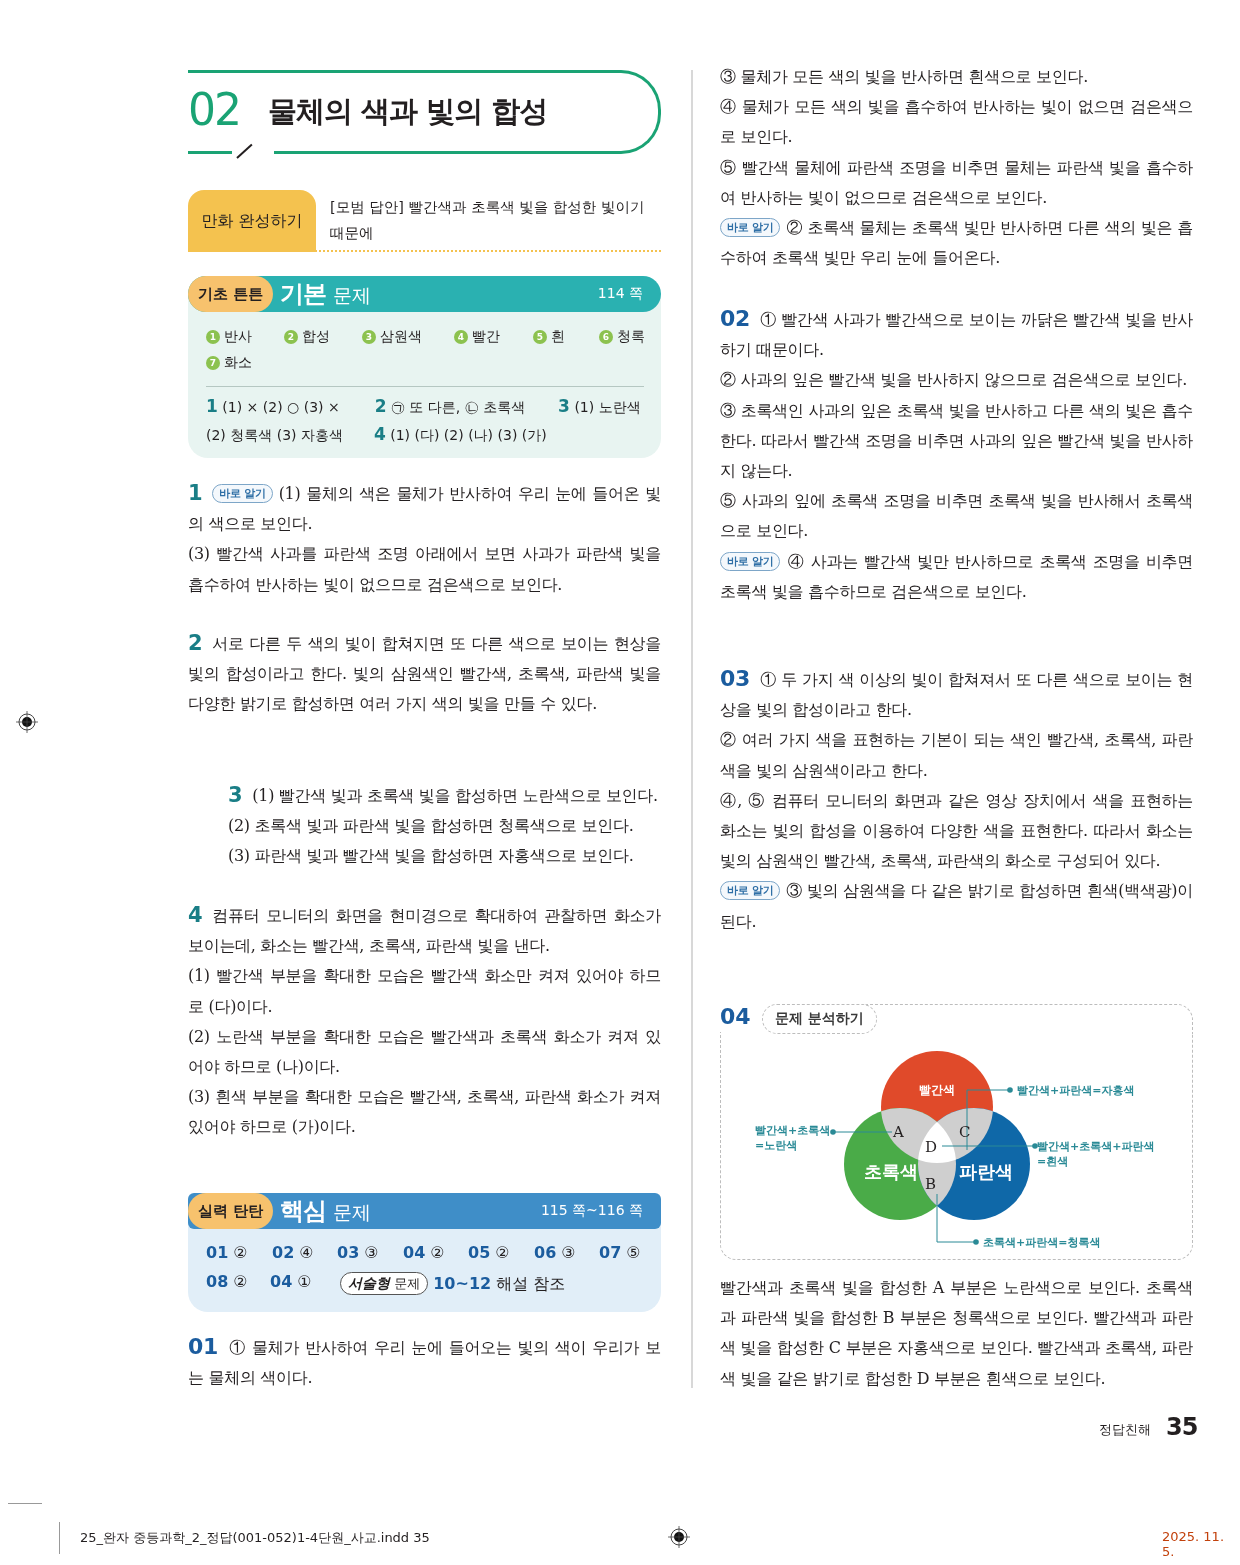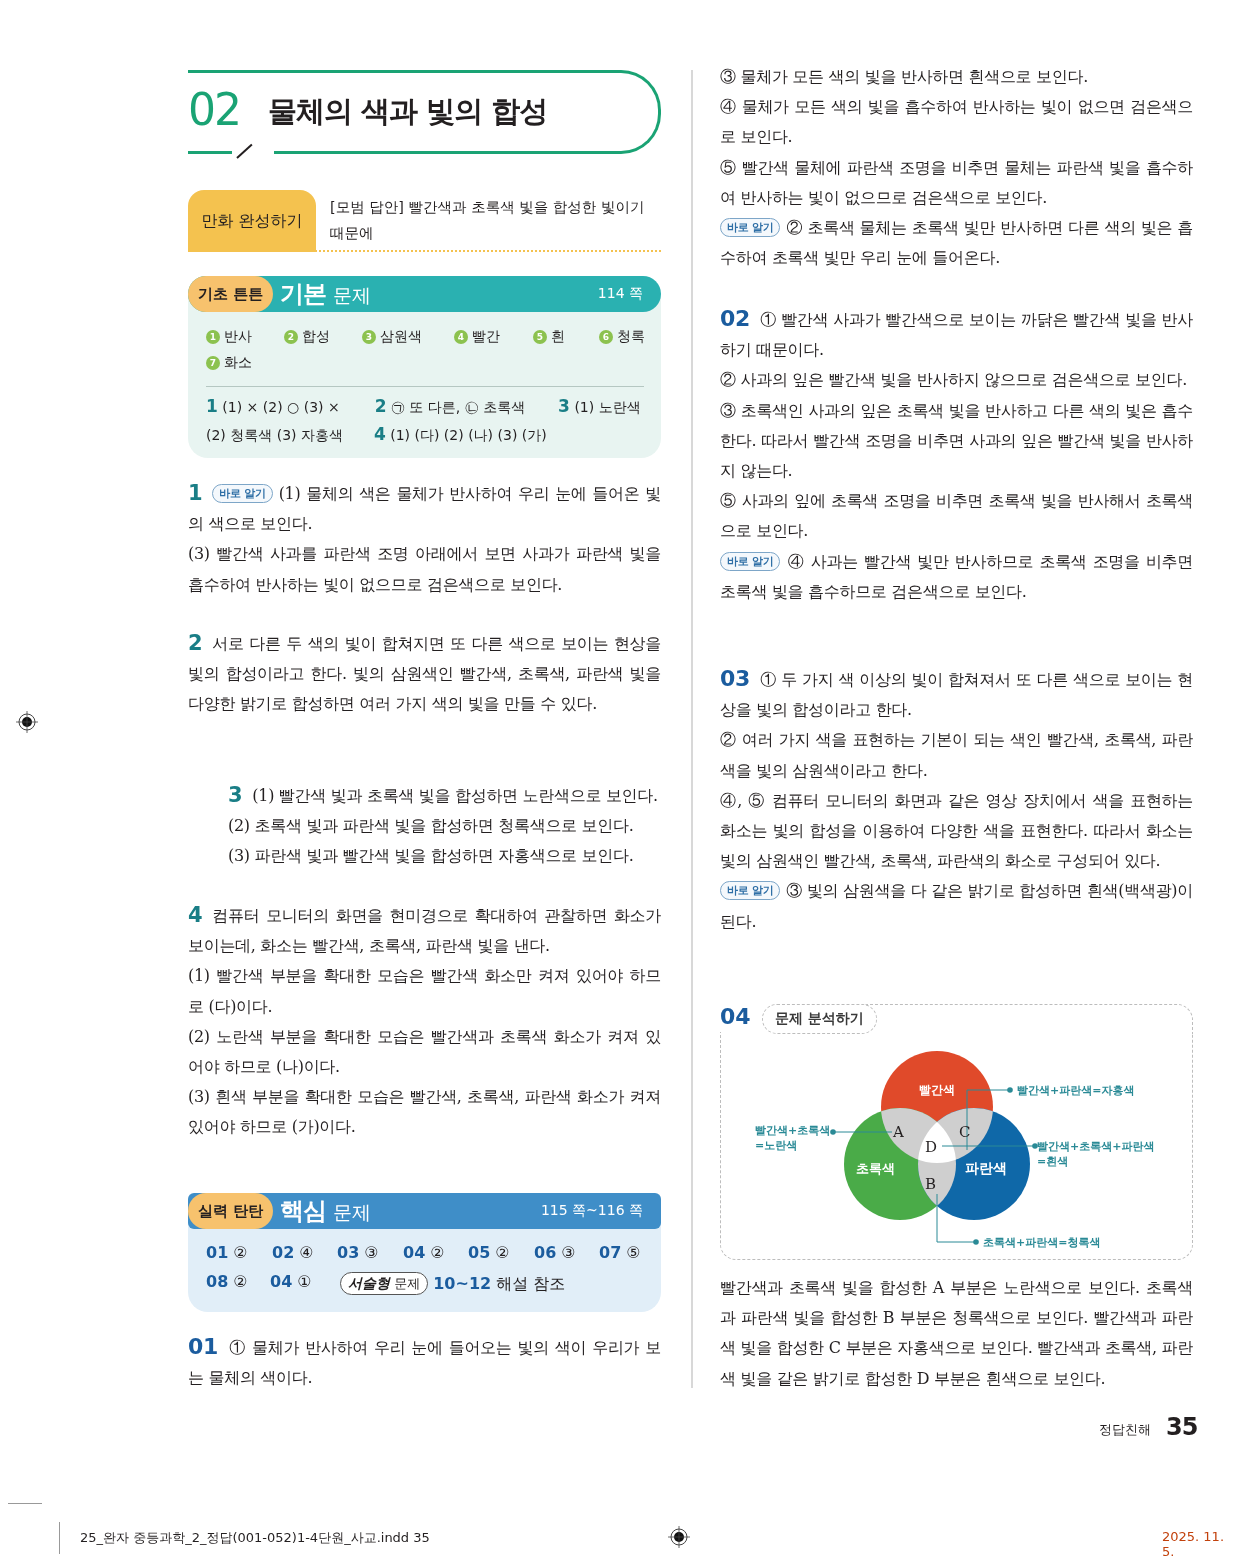--- a/index.html
+++ b/index.html
@@ -264,22 +264,22 @@
       </g>
       <g fill="#2a8a96">
         <circle cx="113" cy="130" r="2.8"></circle>
         <circle cx="290" cy="88" r="2.8"></circle>
         <circle cx="315" cy="144" r="2.8"></circle>
         <circle cx="256" cy="240" r="2.8"></circle>
       </g>
     </svg>
 
     <div class="sans" style="position:absolute; left:186px; top:80px; width:62px; text-align:center; color:#fff; font-size:12px; font-weight:700;">빨간색</div>
-    <div class="sans" style="position:absolute; left:136px; top:158px; width:62px; text-align:left; color:#fff; font-size:13px; font-weight:700;">초록색</div>
-    <div class="sans" style="position:absolute; left:235px; top:158px; width:62px; text-align:center; color:#fff; font-size:14px; font-weight:700;">파란색</div>
+    <div class="sans" style="position:absolute; left:136px; top:158px; width:62px; text-align:right; color:#fff; font-size:18px; font-weight:700;">초록색</div>
+    <div class="sans" style="position:absolute; left:235px; top:158px; width:62px; text-align:center; color:#fff; font-size:18px; font-weight:700;">파란색</div>
 
     <div style="position:absolute; left:173px; top:121px; font-size:15px; color:#231f20;">A</div>
     <div style="position:absolute; left:239px; top:121px; font-size:15px; color:#231f20;">C</div>
     <div style="position:absolute; left:205px; top:136px; font-size:15px; color:#231f20;">D</div>
     <div style="position:absolute; left:205px; top:173px; font-size:15px; color:#231f20;">B</div>
 
     <div class="sans" style="position:absolute; left:35px; top:121px; font-size:11px; font-weight:700; color:#2a8a96; line-height:15px;">
       <span>빨간색+초록색</span><br>
       <span>=노란색</span>
     </div>

